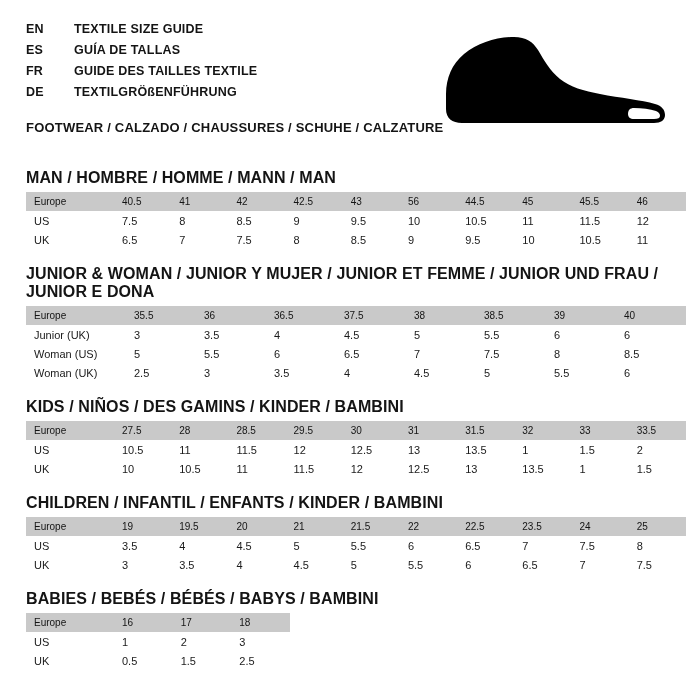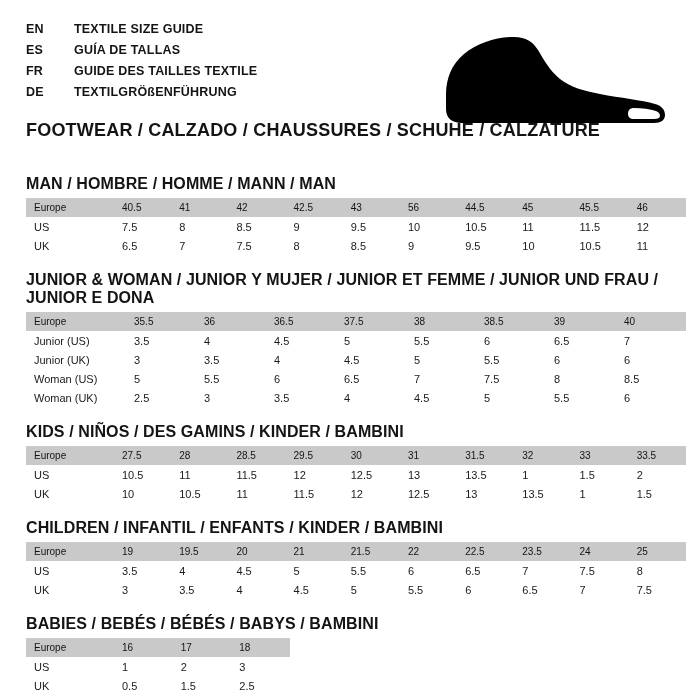--- a/index.html
+++ b/index.html
@@ -43,21 +43,21 @@
     color: #141414;
   }
   .lang-title {
     font-size: 12.5px;
     font-weight: bold;
     letter-spacing: 0.2px;
     color: #141414;
   }
   .subtitle {
     margin-top: 14px;
-    font-size: 18px;
+    font-size: 13px;
     font-weight: bold;
     letter-spacing: 0.2px;
     color: #141414;
   }
 
   .shoe-icon {
     position: absolute;
     top: 12px;
     right: 6px;
     width: 230px;
@@ -200,31 +200,20 @@
           <td>35.5</td>
           <td>36</td>
           <td>36.5</td>
           <td>37.5</td>
           <td>38</td>
           <td>38.5</td>
           <td>39</td>
           <td>40</td>
         </tr>
         <tr class="alt">
-          <td class="label-cell">Junior (US)</td>
-          <td>3.5</td>
-          <td>4</td>
-          <td>4.5</td>
-          <td>5</td>
-          <td>5.5</td>
-          <td>6</td>
-          <td>6.5</td>
-          <td>7</td>
-        </tr>
-        <tr class="alt">
           <td class="label-cell">Junior (UK)</td>
           <td>3</td>
           <td>3.5</td>
           <td>4</td>
           <td>4.5</td>
           <td>5</td>
           <td>5.5</td>
           <td>6</td>
           <td>6</td>
         </tr>

